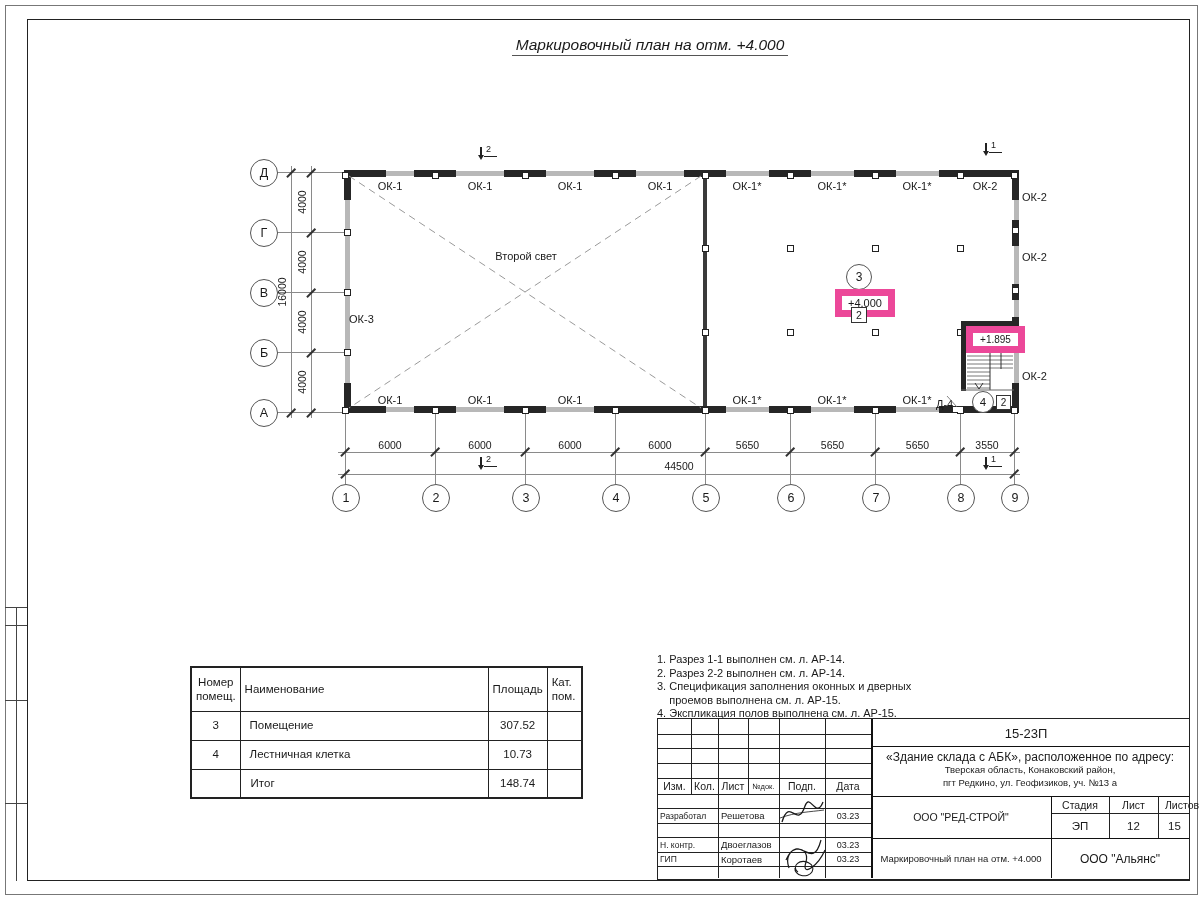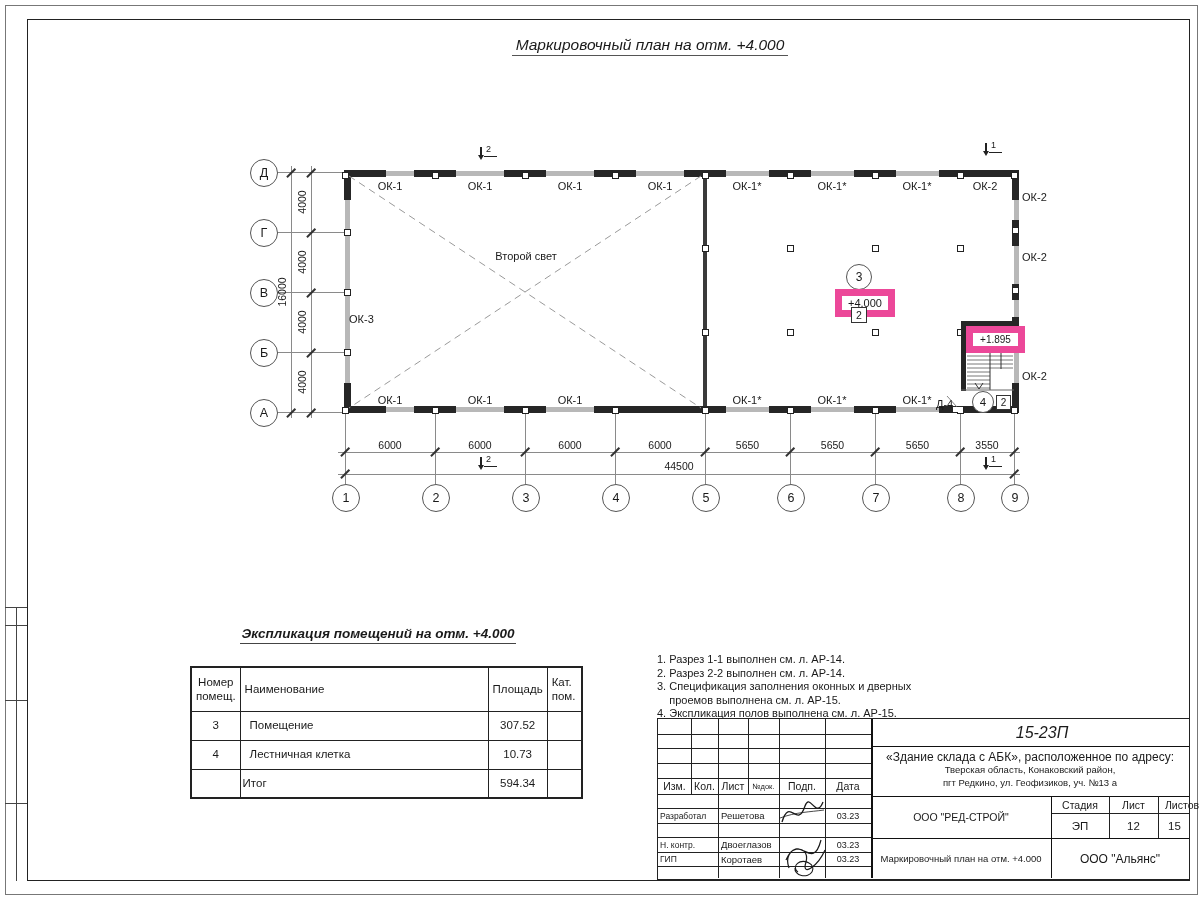--- a/index.html
+++ b/index.html
@@ -248,23 +248,20 @@
         <div style="position: absolute; left: 5px; top: 9px; width: 13px; height: 1px; background: rgb(34, 34, 34);"></div>
       </div>
       <div class="smark" style="left: 984px; top: 457px; width: 18px; height: 15px;">
         <div style="position: absolute; left: 1px; top: 0px; width: 1.5px; height: 9px; background: rgb(34, 34, 34);"></div>
         <div style="position: absolute; left: -1.2px; top: 8px; width: 0px; height: 0px; border-left: 3px solid transparent; border-right: 3px solid transparent; border-top: 5px solid rgb(34, 34, 34);"></div>
         <span style="position: absolute; left: 7px; top: -3px; font-size: 9px;">1</span>
         <div style="position: absolute; left: 5px; top: 9px; width: 13px; height: 1px; background: rgb(34, 34, 34);"></div>
       </div>
     </div>
 
-  <div class="abs" style="left:228px;top:624px;width:300px;text-align:center;">
-    <span style="font-style:italic;font-weight:bold;font-size:13.5px;border-bottom:1px solid #444;padding:0 2px 2px 2px;">Экспликация помещений на отм. +4.000</span>
-  </div>
 
   <table class="expl" style="left:190px;top:666px;">
     <colgroup>
         <col style="width:46px">
         <col style="width:248px">
         <col style="width:57px">
         <col style="width:35px">
       </colgroup>
     <thead>
       <tr style="height:44px;">
@@ -282,38 +279,38 @@
         <td></td>
       </tr>
       <tr style="height:29px;">
         <td style="text-align:center;">4</td>
         <td style="padding-left:9px;">Лестничная клетка</td>
         <td style="text-align:center;">10.73</td>
         <td></td>
       </tr>
       <tr style="height:29px;">
         <td style="text-align:center;"></td>
-        <td style="padding-left:2px;">Итог</td>
-        <td style="text-align:center;">594.34</td>
+        <td style="padding-left:10px;">Итог</td>
+        <td style="text-align:center;">148.74</td>
         <td></td>
       </tr>
     </tbody>
   </table>
 
   <div id="notes" class="abs" style="left:657px;top:653px;font-size:11px;line-height:13.6px;">
       <div class="note-line">1. Разрез 1-1 выполнен см. л. АР-14.</div>
       <div class="note-line">2. Разрез 2-2 выполнен см. л. АР-14.</div>
       <div class="note-line">3. Спецификация заполнения оконных и дверных</div>
       <div class="note-line">    проемов выполнена см. л. АР-15.</div>
       <div class="note-line">4. Экспликация полов выполнена см. л. АР-15.</div>
     </div>
 
   <div id="tb" class="abs" style="left:657px;top:718px;width:533px;height:162px;border:1.5px solid #222;">
 
-    <div class="tb-txt" style="left:225px;top:2px;width:318px;height:24px;font-size:16px;font-style:italic;">15-23П</div>
+    <div class="tb-txt" style="left:209px;top:2px;width:318px;height:24px;font-size:13px;">15-23П</div>
     <div class="tb-txt" style="left:213px;top:31px;width:318px;height:13px;font-size:12px;">«Здание склада с АБК», расположенное по адресу:</div>
     <div class="tb-txt" style="left:213px;top:44px;width:318px;height:13px;font-size:9.5px;">Тверская область, Конаковский район,</div>
     <div class="tb-txt" style="left:213px;top:57px;width:318px;height:13px;font-size:9.5px;">пгт Редкино, ул. Геофизиков, уч. №13 а</div>
     <div class="tb-txt" style="left:213px;top:77px;width:180px;height:42px;font-size:10.5px;">ООО "РЕД-СТРОЙ"</div>
     <div class="tb-txt" style="left:393px;top:77px;width:58px;height:17px;font-size:10.5px;">Стадия</div>
     <div class="tb-txt" style="left:451px;top:77px;width:49px;height:17px;font-size:10.5px;">Лист</div>
     <div class="tb-txt" style="left:500px;top:77px;width:48px;height:17px;font-size:10.5px;">Листов</div>
     <div class="tb-txt" style="left:393px;top:94px;width:58px;height:25px;font-size:11.5px;">ЭП</div>
     <div class="tb-txt" style="left:451px;top:94px;width:49px;height:25px;font-size:11.5px;">12</div>
     <div class="tb-txt" style="left:500px;top:94px;width:33px;height:25px;font-size:11.5px;">15</div>

